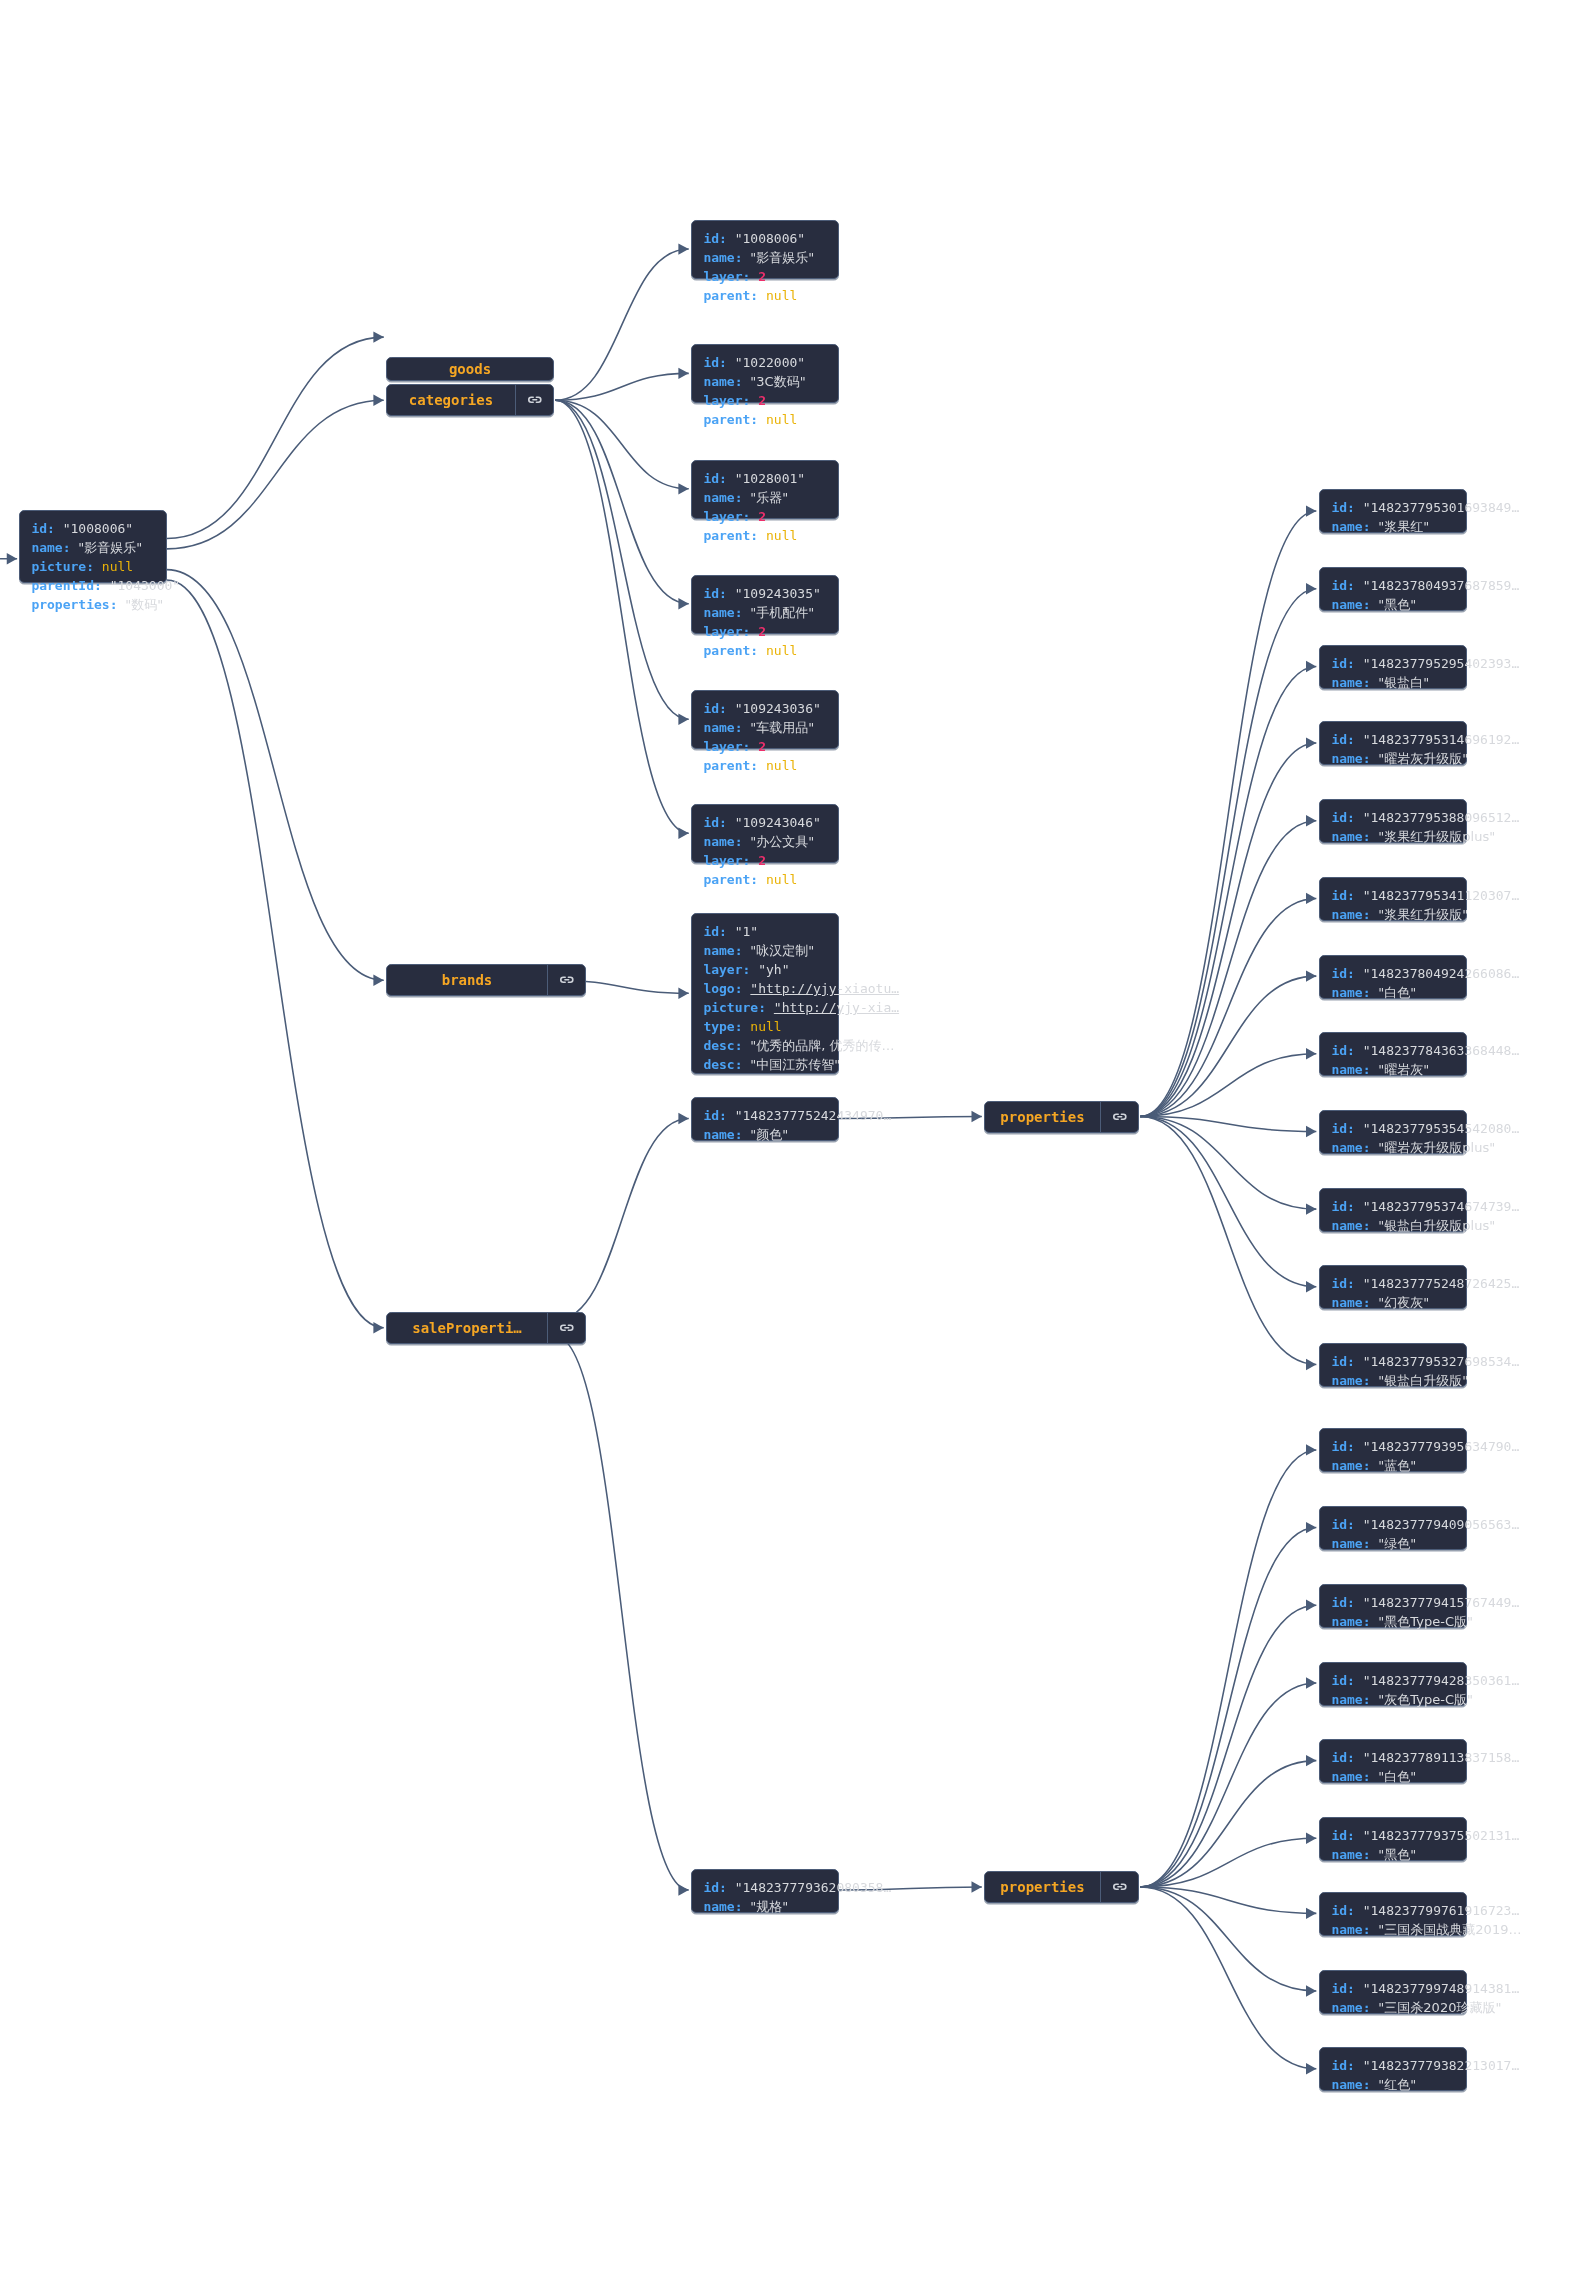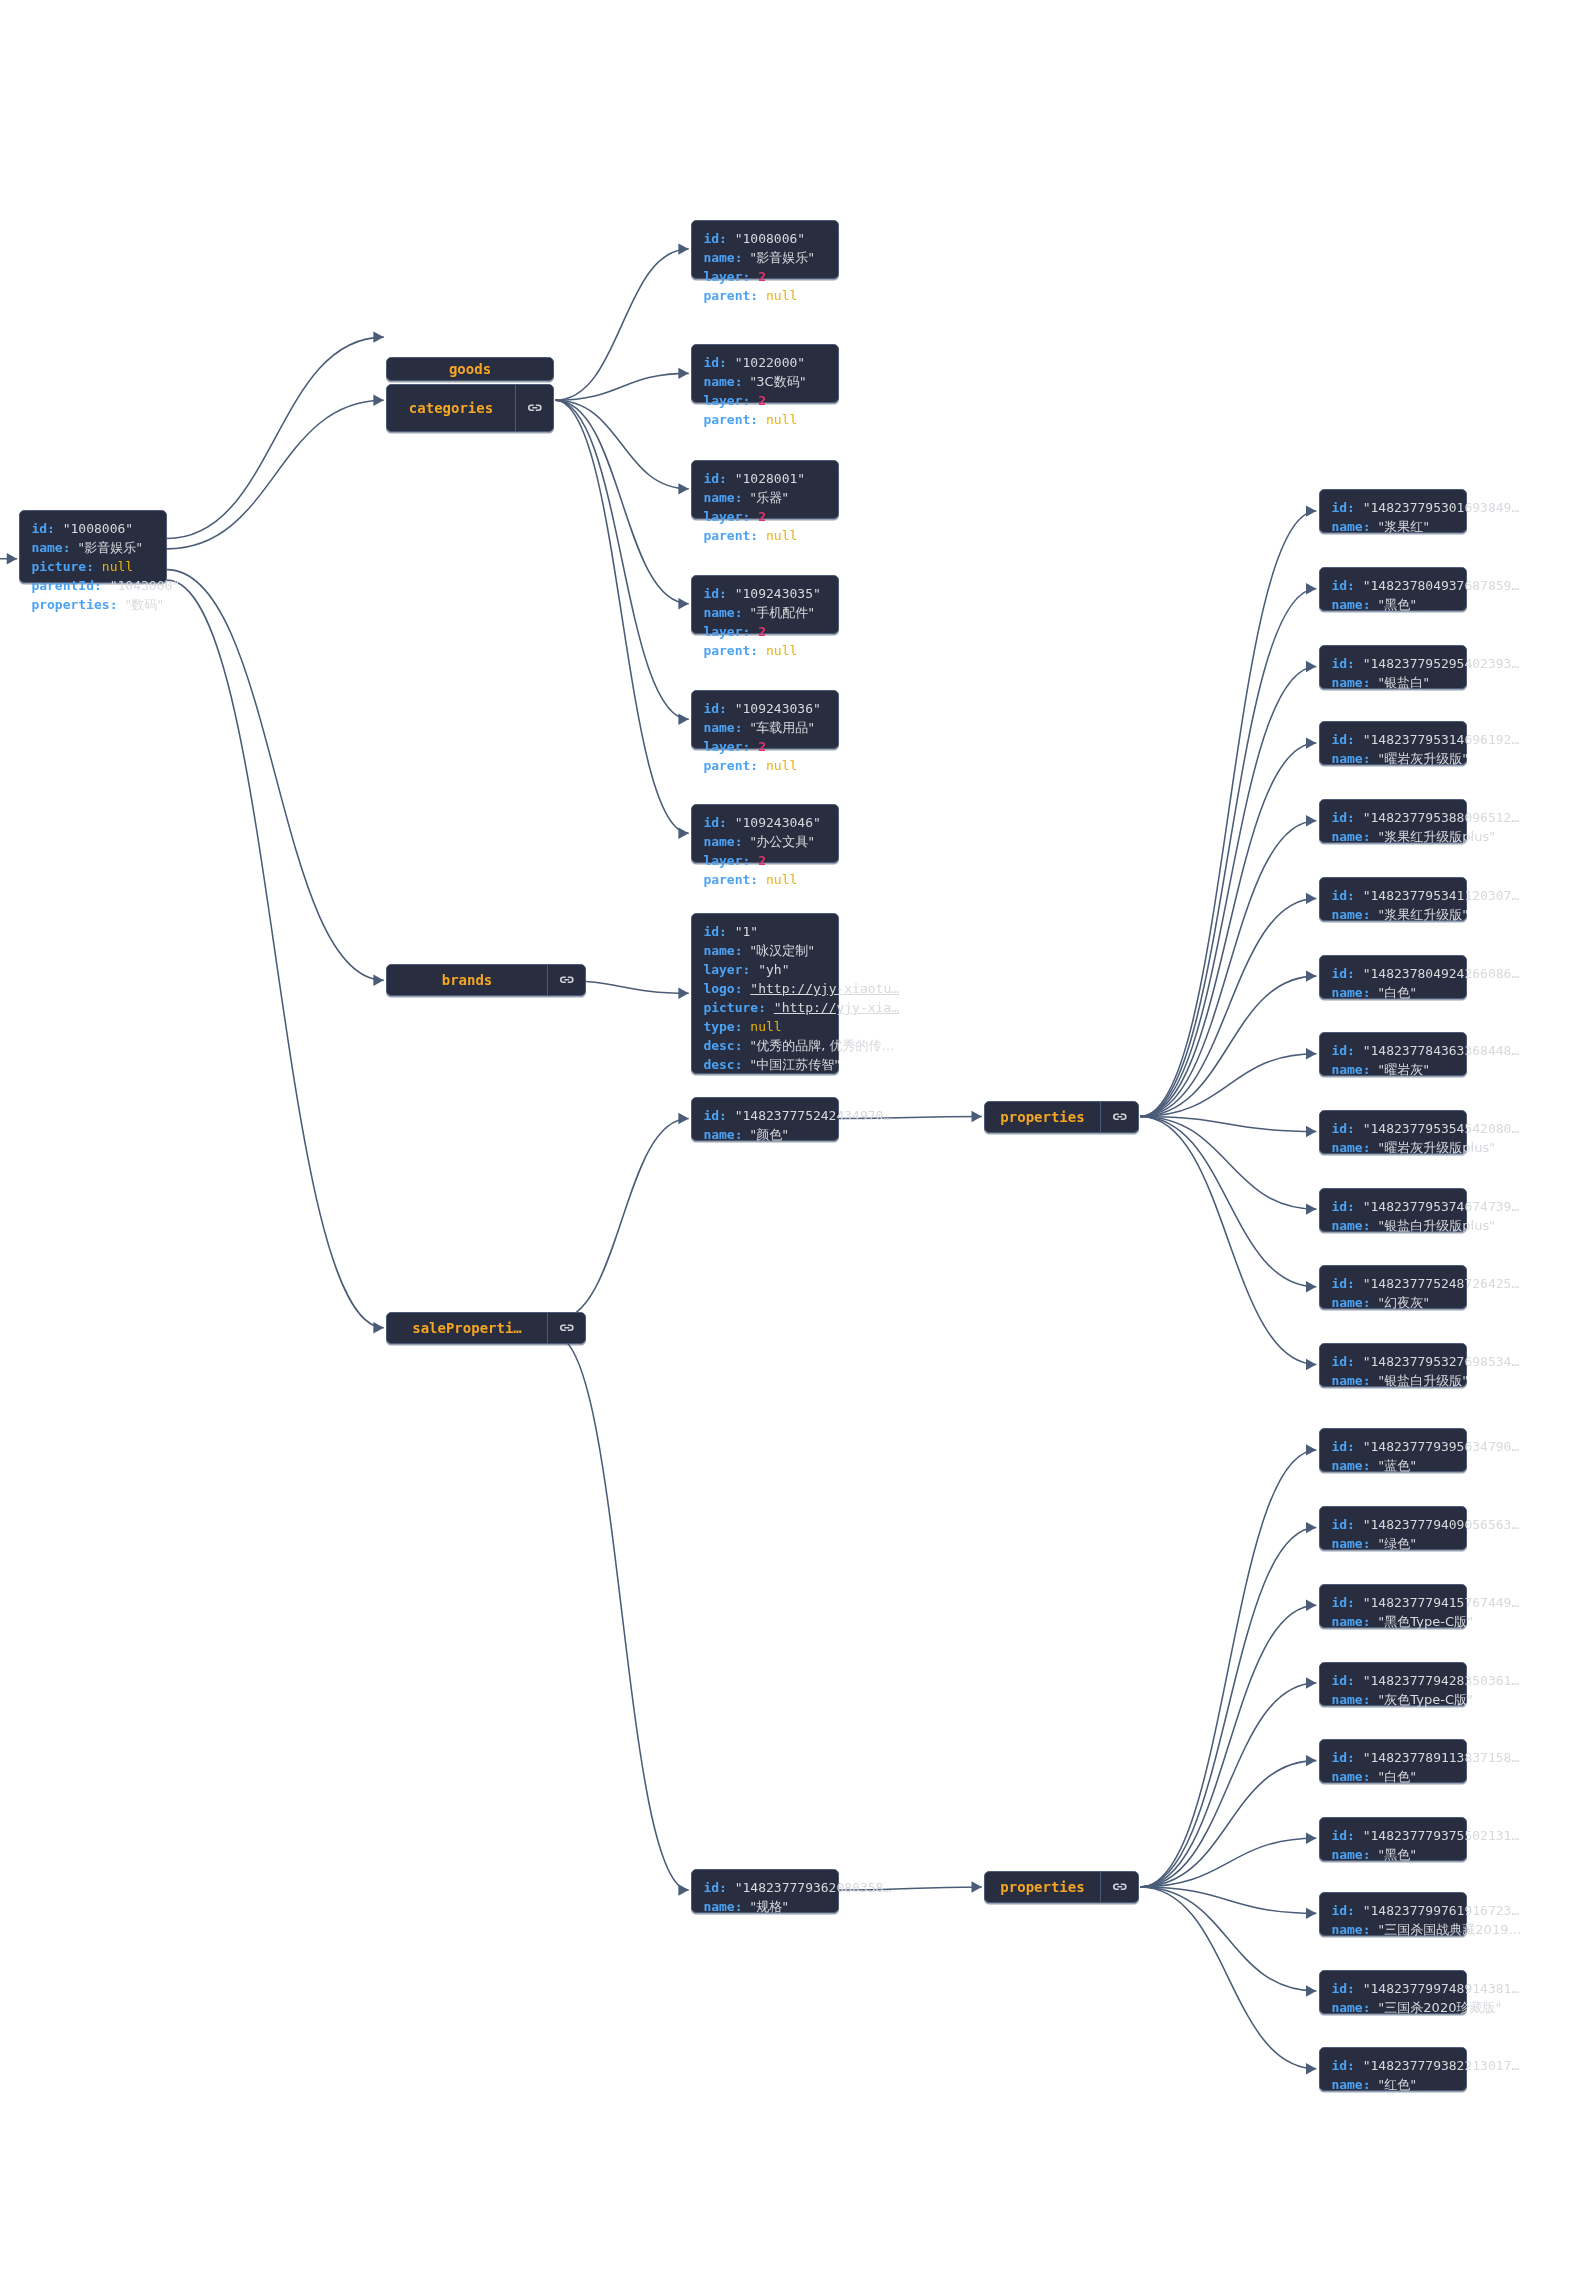--- a/index.html
+++ b/index.html
@@ -116,21 +116,21 @@
           <div class="row"><span class="k">id</span><span class="k">: </span><span class="v">"1008006"</span></div>
           <div class="row"><span class="k">name</span><span class="k">: </span><span class="v cn">"影音娱乐"</span></div>
           <div class="row"><span class="k">picture</span><span class="k">: </span><span class="v null">null</span></div>
           <div class="row"><span class="k">parentId</span><span class="k">: </span><span class="v">"1043000"</span></div>
           <div class="row"><span class="k">properties</span><span class="k">: </span><span class="v cn">"数码"</span></div>
         </div>
       </div>
       <div class="label-node" style="left: 386px; top: 321px; width: 168px; height: 24px; margin-top: 36px;">
         <div class="label-main">goods</div>
       </div>
-      <div class="label-node" style="left: 386px; top: 384px; width: 168px; height: 48px;">
+      <div class="label-node" style="left: 386px; top: 384px; width: 168px; height: 32px;">
         <div class="label-main">categories</div>
         <div class="label-link">
           <svg viewBox="0 0 24 24" fill="none" stroke="#cfd3da" stroke-width="2.2" stroke-linecap="round">
             <path d="M9.5 12h5"></path>
             <path d="M9.8 8.6H7.2a3.4 3.4 0 0 0 0 6.8h2.6"></path>
             <path d="M14.2 8.6h2.6a3.4 3.4 0 0 1 0 6.8h-2.6"></path>
           </svg>
         </div>
       </div>
       <div class="label-node" style="left: 386px; top: 964px; width: 200px; height: 32px;">

